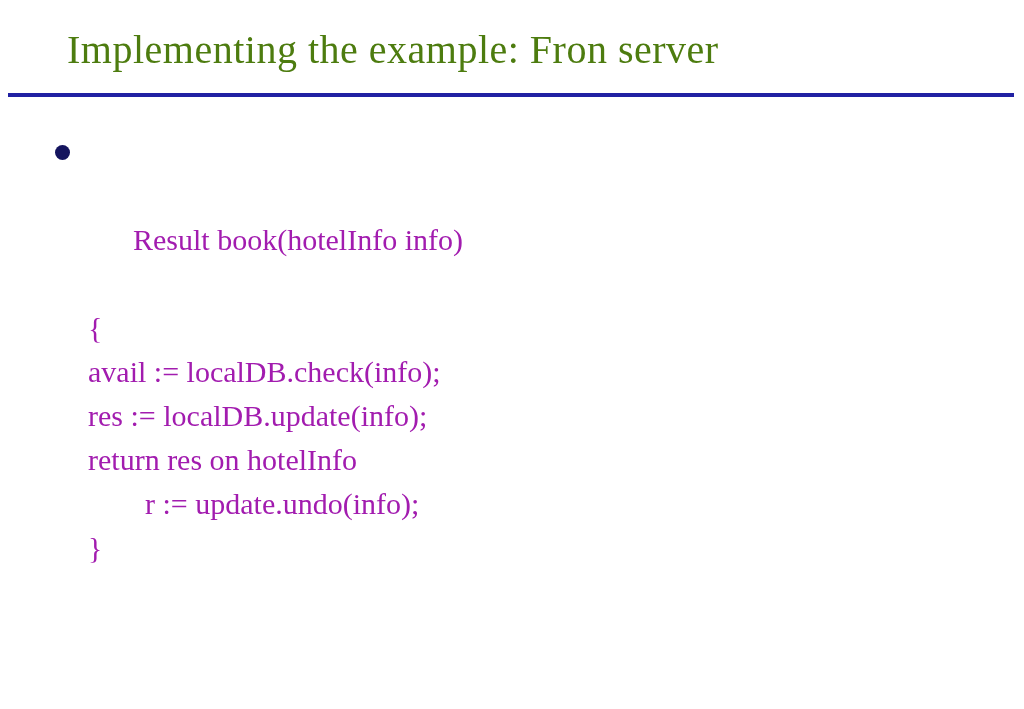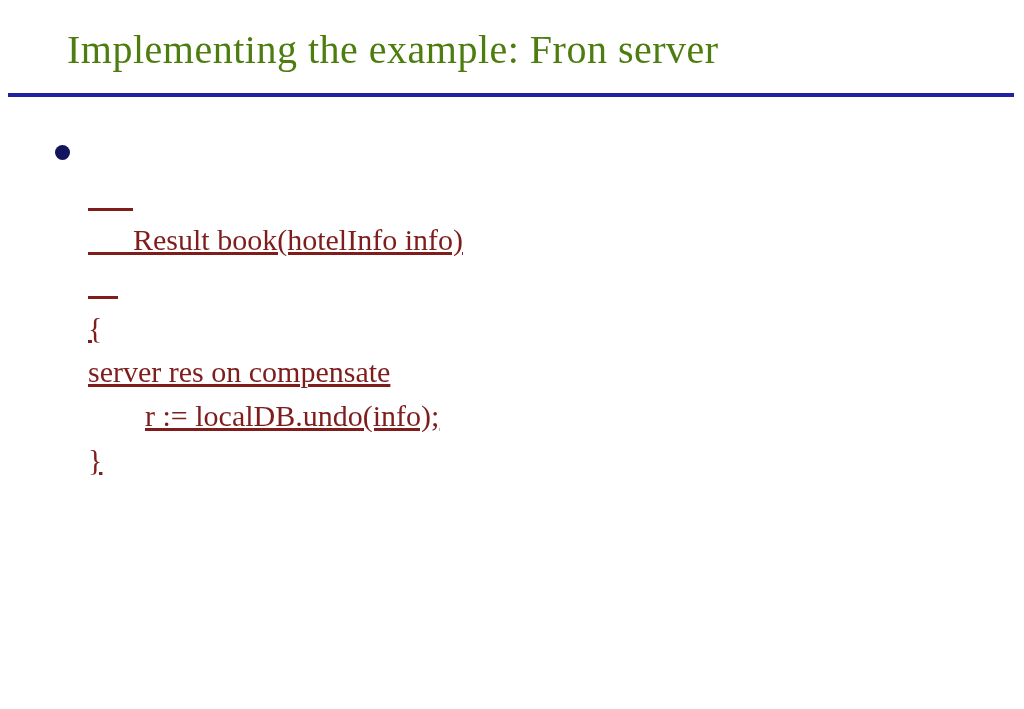--- a/index.html
+++ b/index.html
@@ -34,22 +34,21 @@
     top: 93px;
     height: 4px;
     background: #2121a3; 
   }
   .content {
     position: absolute;
     left: 88px;
     top: 130px;
     font-size: 30px;
     line-height: 44px;
-    color: #7f1d1d;
-    text-decoration: underline;
+    color: #a21caf;
   }
   .line {
     position: relative;
     white-space: pre;
   }
   .line.indent-1 {
     padding-left: 57px;
   }
   .bullet-icon {
     position: absolute;
@@ -72,25 +71,27 @@
 
   <div class="content">
 
     <div class="line">
       <span class="bullet-icon" style="background: rgb(20, 20, 94);"></span>
       <span>Result book(hotelInfo info)</span>
     </div>
 
     <div class="line">{</div>
 
+    <div class="line">avail := localDB.check(info);</div>
 
 
+    <div class="line">res := localDB.update(info);</div>
 
-    <div class="line">server res on compensate</div>
+    <div class="line">return res on hotelInfo</div>
 
-    <div class="line indent-1">r := localDB.undo(info);</div>
+    <div class="line indent-1">r := update.undo(info);</div>
 
 
     <div class="line">}</div>
 
   </div>
 
 </div>
 
 </body></html>

